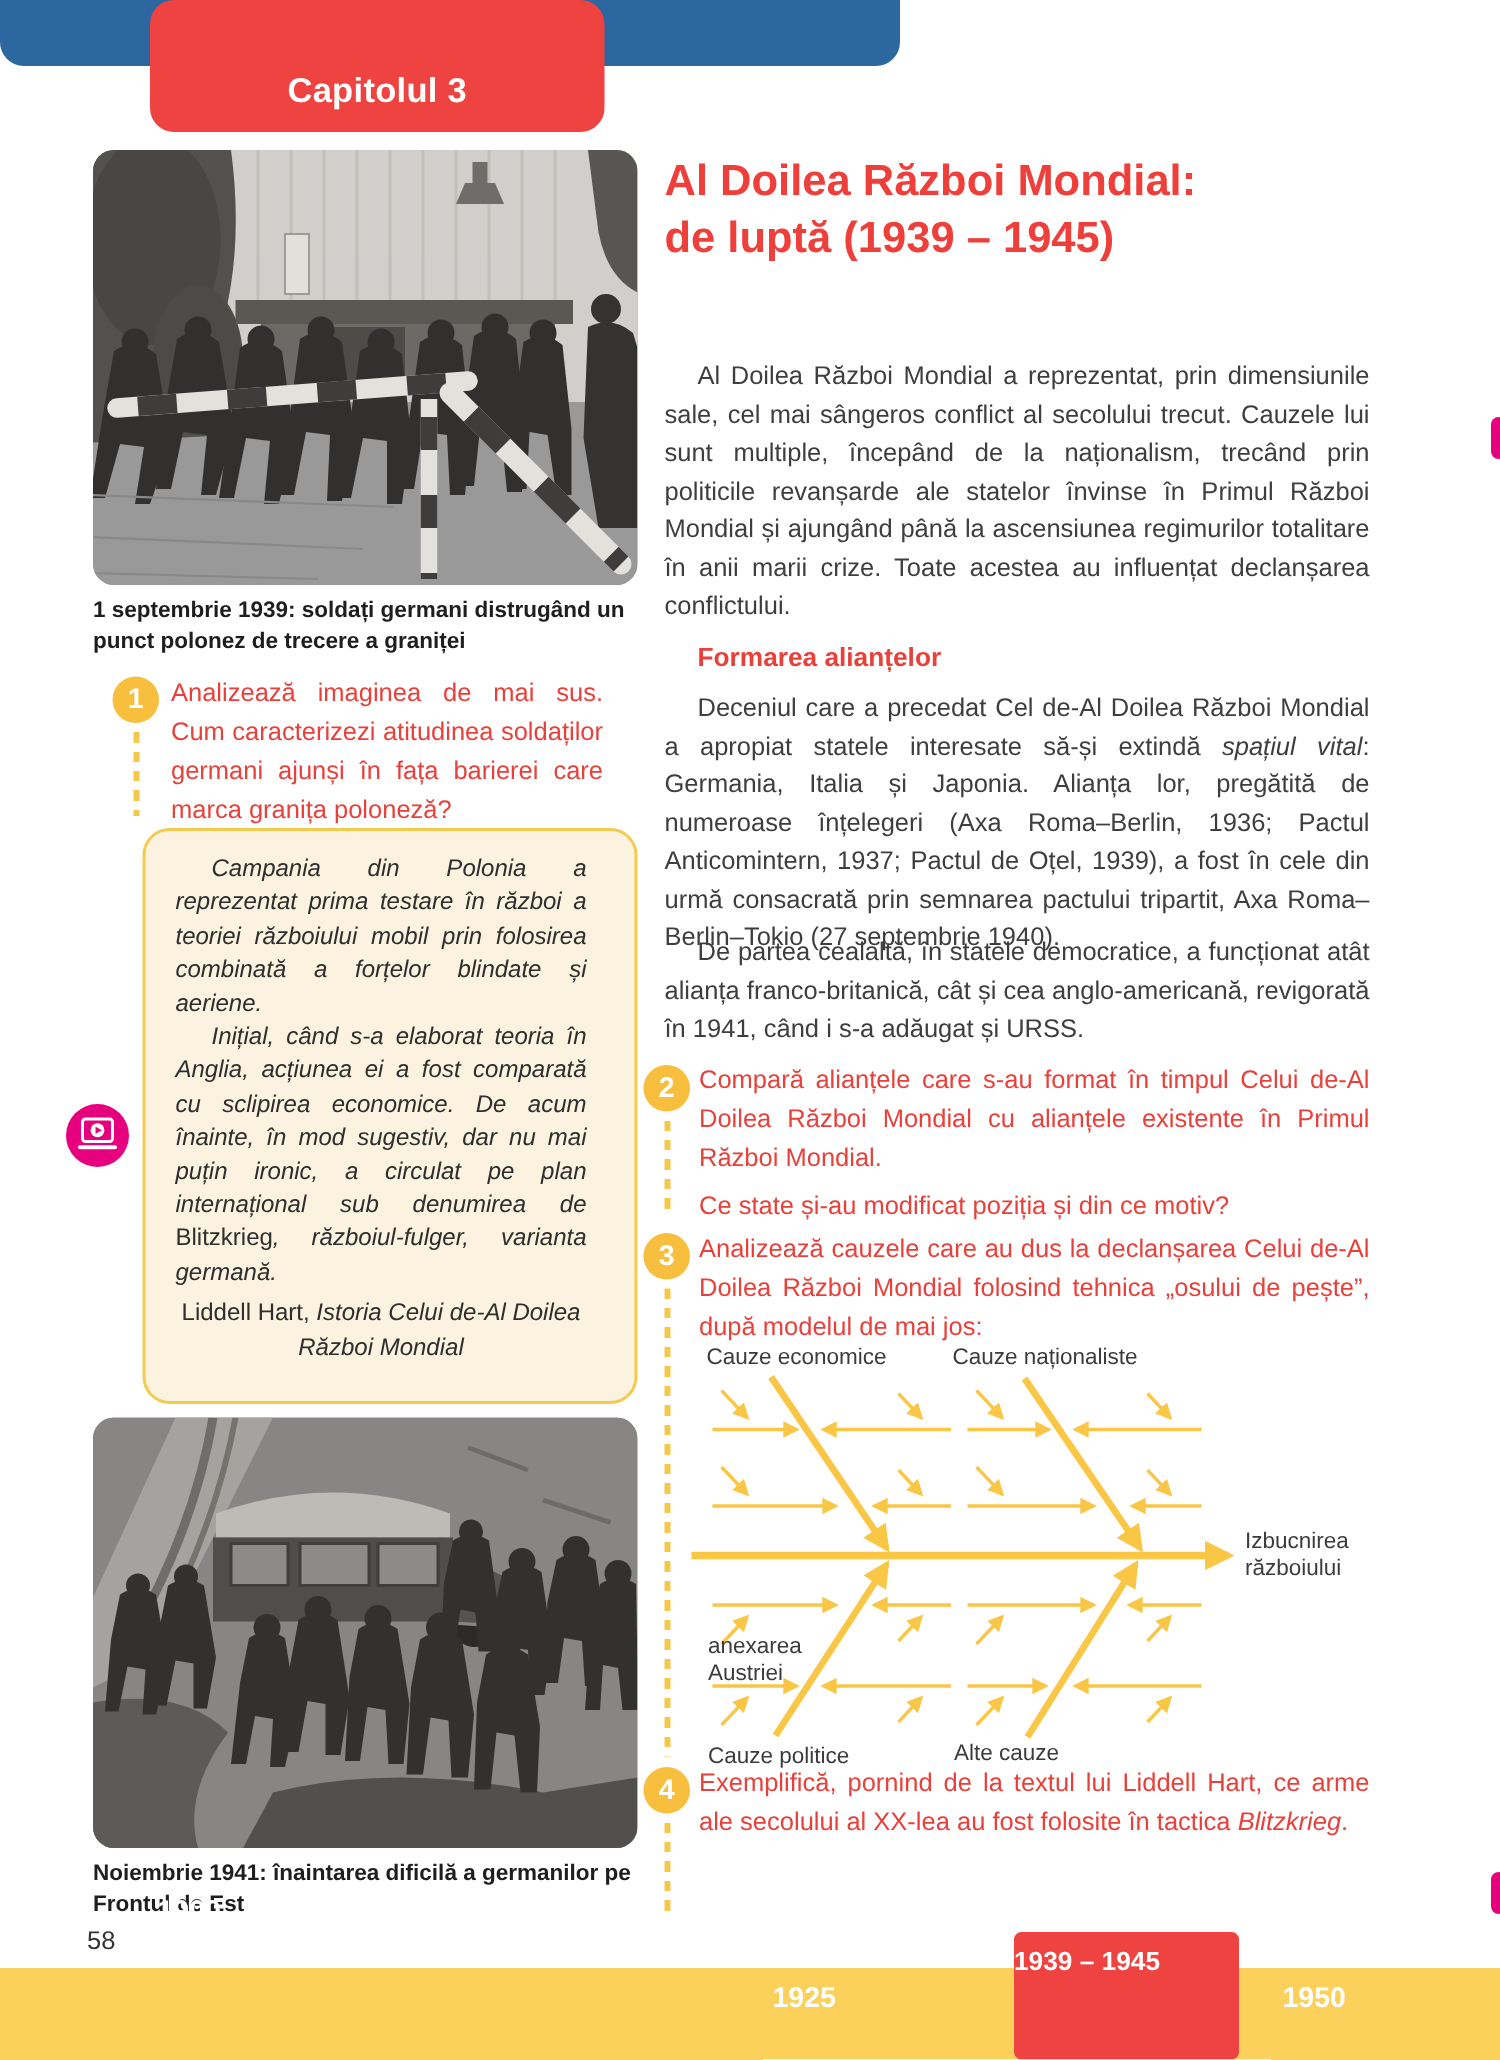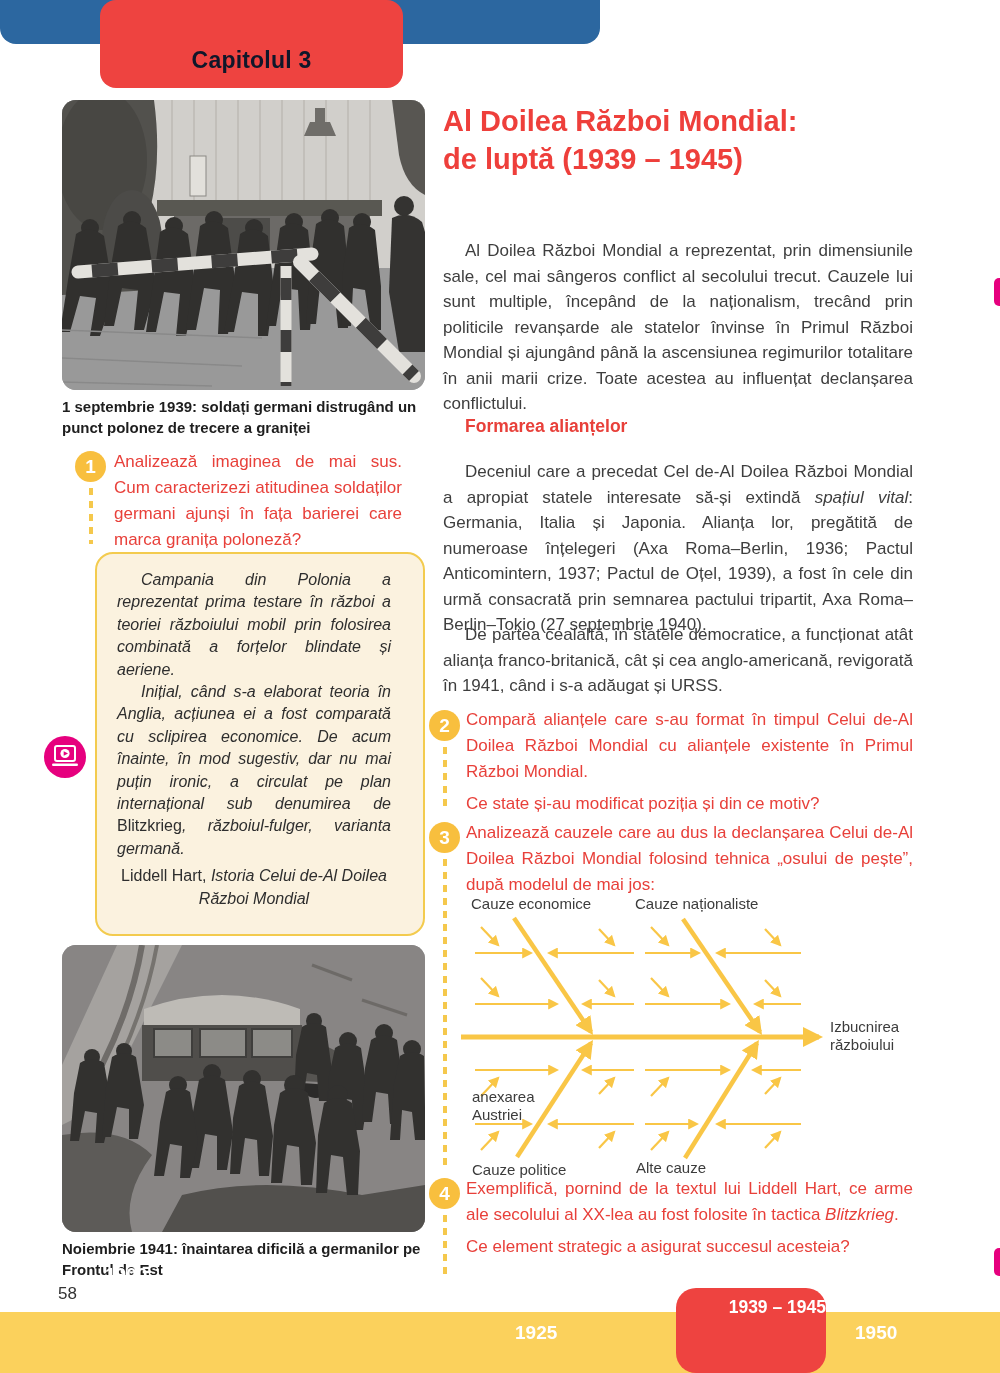--- a/index.html
+++ b/index.html
@@ -6,21 +6,21 @@
   body{
     width:1000px;height:1373px;position:relative;background:#ffffff;
     font-family:"Liberation Sans","DejaVu Sans",sans-serif;
     -webkit-font-smoothing:antialiased;overflow:hidden;
   }
   .abs{position:absolute;}
   
   .blue-bar{left:0;top:0;width:600px;height:44px;background:#2C67A0;border-radius:0 0 16px 16px;}
   .chapter-tab{left:100px;top:0;width:303px;height:88px;background:#EE4340;border-radius:16px;
     display:flex;align-items:flex-end;justify-content:center;padding-bottom:14px;box-sizing:border-box;}
-  .chapter-tab span{color:#0f172a;font-weight:bold;font-size:23px;letter-spacing:.2px;margin-top:41px;}
+  .chapter-tab span{color:#ffffff;font-weight:bold;font-size:23px;letter-spacing:.2px;margin-top:41px;}
   
   .photo{border-radius:14px;overflow:hidden;background:#9B9B9B;}
   .photo svg{display:block;}
   .caption{font-size:15px;font-weight:bold;color:#1E1E1E;text-align:left;line-height:21px;}
   
   .q-badge{width:31px;height:31px;border-radius:50%;background:#F8BF3E;color:#fff;font-weight:bold;
     font-size:19px;display:flex;align-items:center;justify-content:center;}
   .q-dash{width:3.5px;background:repeating-linear-gradient(to bottom,#F5C84C 0 7px,transparent 7px 13px);}
   .q-text{color:#E8403A;font-size:17px;line-height:26px;text-align:justify;}
   .q-text .sub{margin-top:6px;}
@@ -33,22 +33,22 @@
     border-radius:18px;padding:15px 32px 12px 20px;}
   .source-box p{margin:0;font-style:italic;color:#2E2E2E;font-size:16px;line-height:22.4px;
     text-align:justify;text-indent:24px;}
   .source-box .attrib{margin-top:5px;text-align:center;text-indent:0;font-style:normal;}
   .source-box .attrib .work{font-style:italic;}
   .upright{font-style:normal;}
   .ital{font-style:italic;}
   
   .footer-bar{left:0;top:1312px;width:1000px;height:61px;background:#FBD15C;}
   .footer-year{color:#fff;font-weight:bold;font-size:19px;}
-  .period-box{left:676px;top:1288px;width:150px;height:85px;background:#EE4340;border-radius:20px;
-    display:flex;justify-content:flex-end;align-items:flex-start;padding-top:9px;box-sizing:border-box;}
+  .period-box{left:676px;top:1288px;width:150px;height:85px;background:#EE4340;border-radius:5px;
+    display:flex;justify-content:flex-start;align-items:flex-start;padding-top:9px;box-sizing:border-box;}
   .period-box span{color:#fff;font-weight:bold;font-size:17.5px;}
   .page-num{font-size:17px;color:#333;}
   
   .media-icon{width:42px;height:42px;border-radius:50%;background:#E6007E;display:flex;
     align-items:center;justify-content:center;}
   .edge-sliver{right:-4px;width:10px;height:28px;border-radius:6px;background:#E6007E;}
   
   .fish-label{font-size:15px;fill:#3C3C3C;}
 </style>
 </head>
@@ -210,21 +210,21 @@
 
 <div class="abs page-num" style="left:58px;top:1284px;">58</div>
 
 <div class="abs title" style="left:443px;top:102px;width:467px;">
   <div>Al Doilea Război Mondial:</div>
   <div>de luptă (1939 – 1945)</div>
 </div>
 
 <div class="abs para" style="left:443px;top:238px;width:470px;">Al Doilea Război Mondial a reprezentat, prin dimensiunile sale, cel mai sângeros conflict al secolului trecut. Cauzele lui sunt multiple, începând de la naționalism, trecând prin politicile revanșarde ale statelor învinse în Primul Război Mondial și ajungând până la ascensiunea regimurilor totalitare în anii marii crize. Toate acestea au influențat declanșarea conflictului.</div>
 
-<div class="abs subheading" style="left:465px;top:416px;">Formarea alianțelor</div>
+<div class="abs subheading" style="left:465px;top:428px;">Formarea alianțelor</div>
 <div class="abs para" style="left:443px;top:459px;width:470px;"><span>Deceniul care a precedat Cel de-Al Doilea Război Mondial a apropiat statele interesate să-și extindă </span><span class="ital">spațiul vital</span><span>: Germania, Italia și Japonia. Alianța lor, pregătită de numeroase înțelegeri (Axa Roma–Berlin, 1936; Pactul Anticomintern, 1937; Pactul de Oțel, 1939), a fost în cele din urmă consacrată prin semnarea pactului tripartit, Axa Roma–Berlin–Tokio (27 septembrie 1940).</span></div>
 <div class="abs para" style="left:443px;top:622px;width:470px;">De partea cealaltă, în statele democratice, a funcționat atât alianța franco-britanică, cât și cea anglo-americană, revigorată în 1941, când i s-a adăugat și URSS.</div>
 
 <div class="abs q-badge" style="left:429px;top:710px;">
   <span>2</span>
 </div>
 <div class="abs q-dash" style="left:443px;top:747px;height:64px;"></div>
 <div class="abs q-text" style="left:466px;top:707px;width:447px;">
   <div>Compară alianțele care s-au format în timpul Celui de-Al Doilea Război Mondial cu alianțele existente în Primul Război Mondial.</div>
   <div class="sub">Ce state și-au modificat poziția și din ce motiv?</div>
@@ -303,21 +303,20 @@
     <text class="fish-label" x="193" y="280">Alte cauze</text>
   </svg>
 </div>
 
 <div class="abs q-badge" style="left:429px;top:1178px;">
   <span>4</span>
 </div>
 <div class="abs q-dash" style="left:443px;top:1215px;height:62px;"></div>
 <div class="abs q-text" style="left:466px;top:1176px;width:447px;">
   <div><span>Exemplifică, pornind de la textul lui Liddell Hart, ce arme ale secolului al XX-lea au fost folosite în tactica </span><span class="ital">Blitzkrieg</span><span>.</span></div>
-  <div class="sub">Ce element strategic a asigurat succesul acesteia?</div>
 </div>
 
 <div class="abs edge-sliver" style="top:278px;"></div>
 <div class="abs edge-sliver" style="top:1248px;"></div>
 
 <div class="abs footer-bar"></div>
 <div class="abs footer-year" style="left:105px;top:1264px;">1900</div>
 <div class="abs footer-year" style="left:515px;top:1322px;">1925</div>
 <div class="abs footer-year" style="left:855px;top:1322px;">1950</div>
 <div class="abs period-box">

